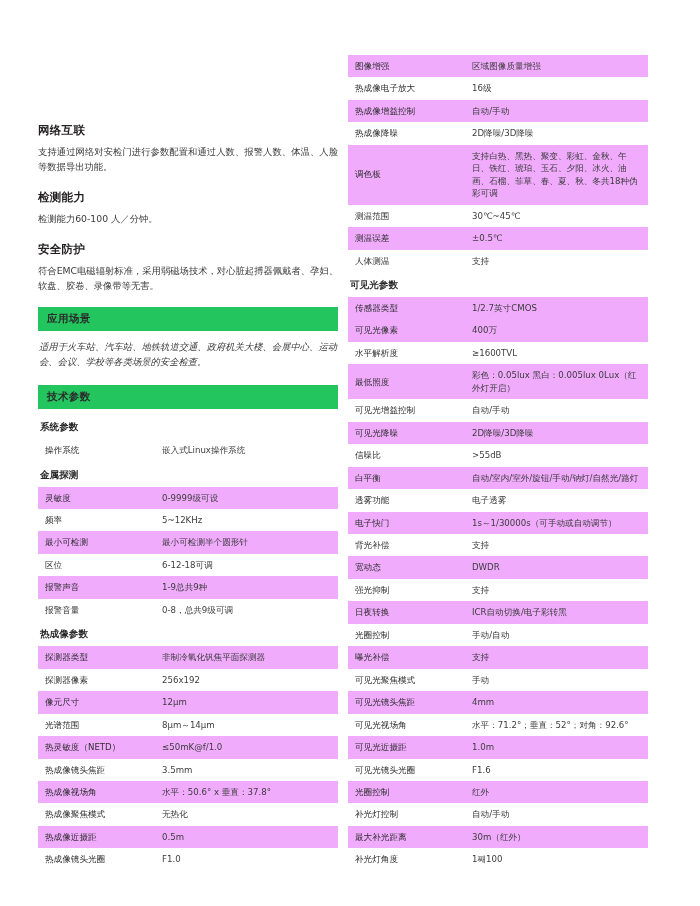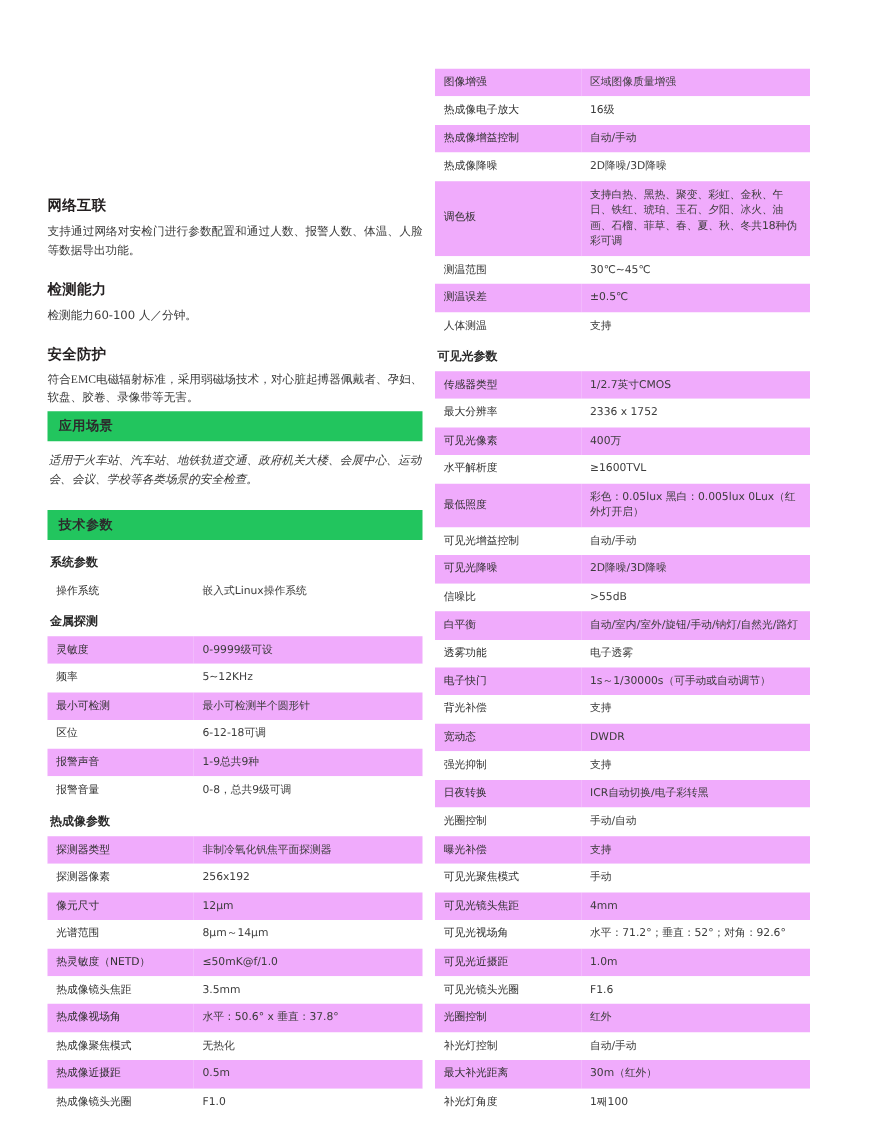--- a/index.html
+++ b/index.html
@@ -45,21 +45,21 @@
     margin: 0 0 6px 0;
     letter-spacing: 0.3px;
   }
   .blk-body {
     font-size: 9.3px;
     line-height: 1.62;
     color: #3a3a3a;
     margin: 0 0 16px 0;
     text-align: justify;
   }
-  .blk-body.last { margin-bottom: 2px; font-family: Liberation Serif, serif; }
+  .blk-body.last { margin-bottom: 14px; }
 
   
   .banner {
     background: #22c55e;
     font-size: 10.5px;
     font-weight: bold;
     color: #2c2c2c;
     padding: 5px 8px 5px 9px;
     margin: 0 0 8px 0;
     letter-spacing: 0.4px;
@@ -269,24 +269,20 @@
         </table>
 
       <div class="group">
         <div class="group-label">可见光参数</div>
         <table class="spec">
           <tbody>
               <tr class="odd">
             <td class="k">传感器类型</td>
             <td class="v">1/2.7英寸CMOS</td>
           </tr>
-          <tr class="even">
-            <td class="k">最大分辨率</td>
-            <td class="v">2336 x 1752</td>
-          </tr>
           <tr class="odd">
             <td class="k">可见光像素</td>
             <td class="v">400万</td>
           </tr>
           <tr class="even">
             <td class="k">水平解析度</td>
             <td class="v">≥1600TVL</td>
           </tr>
           <tr class="odd">
             <td class="k">最低照度</td>

